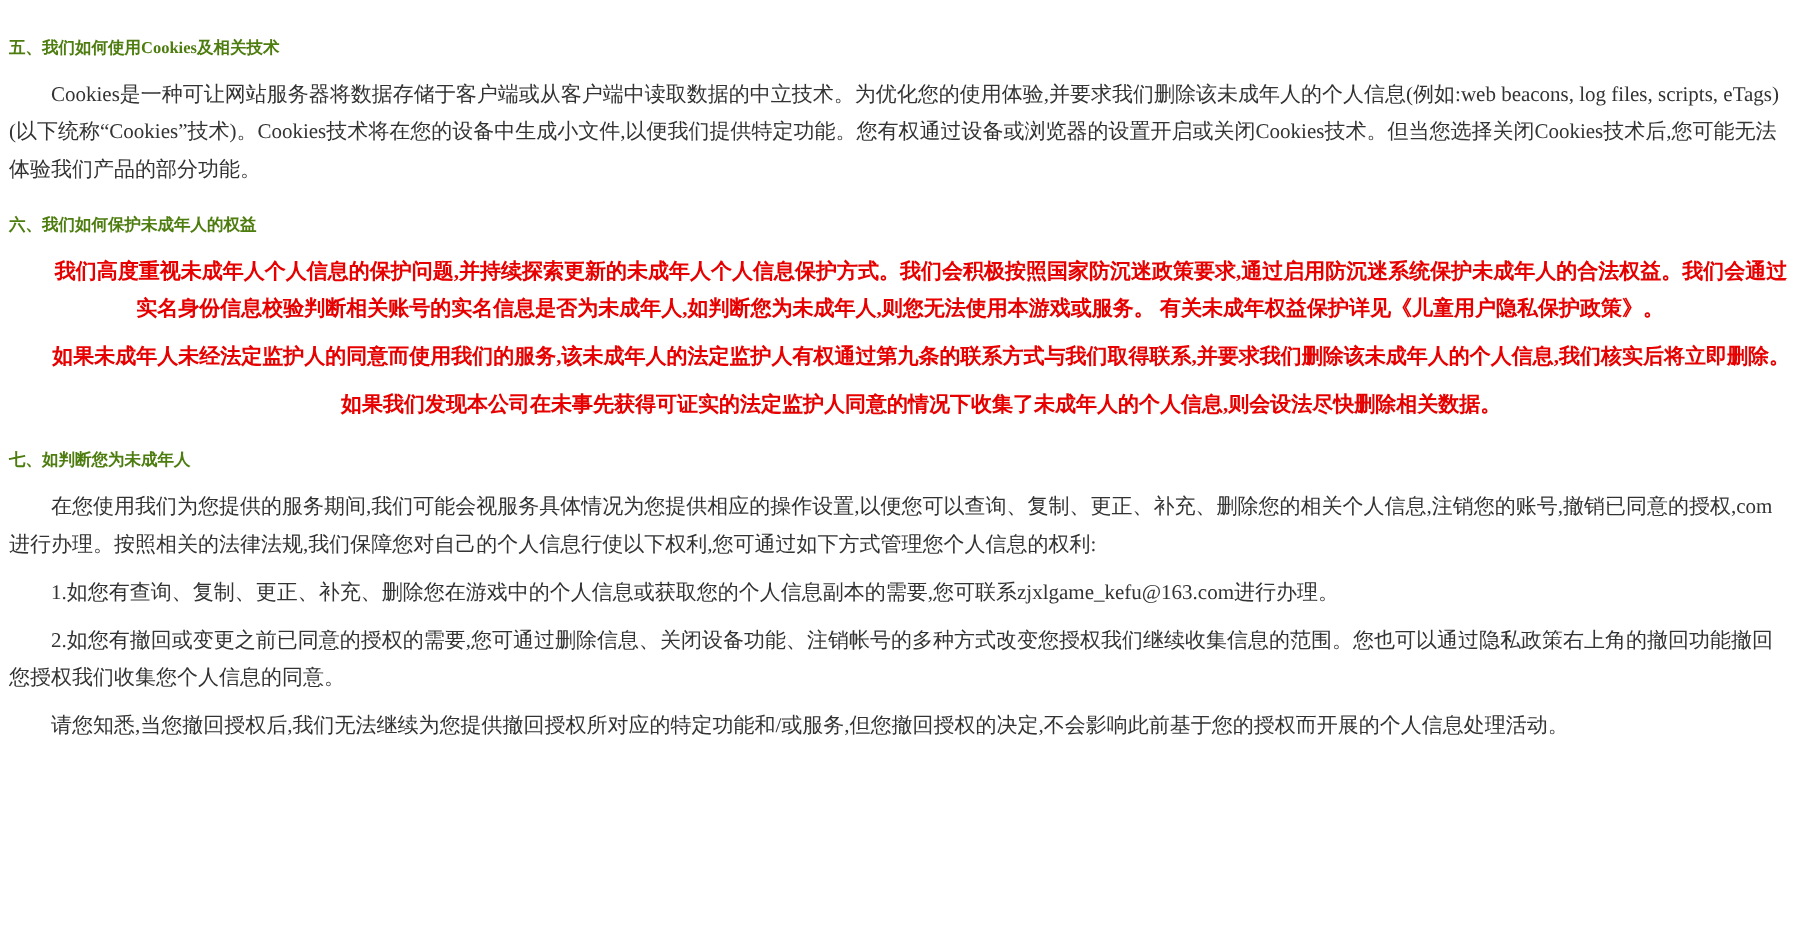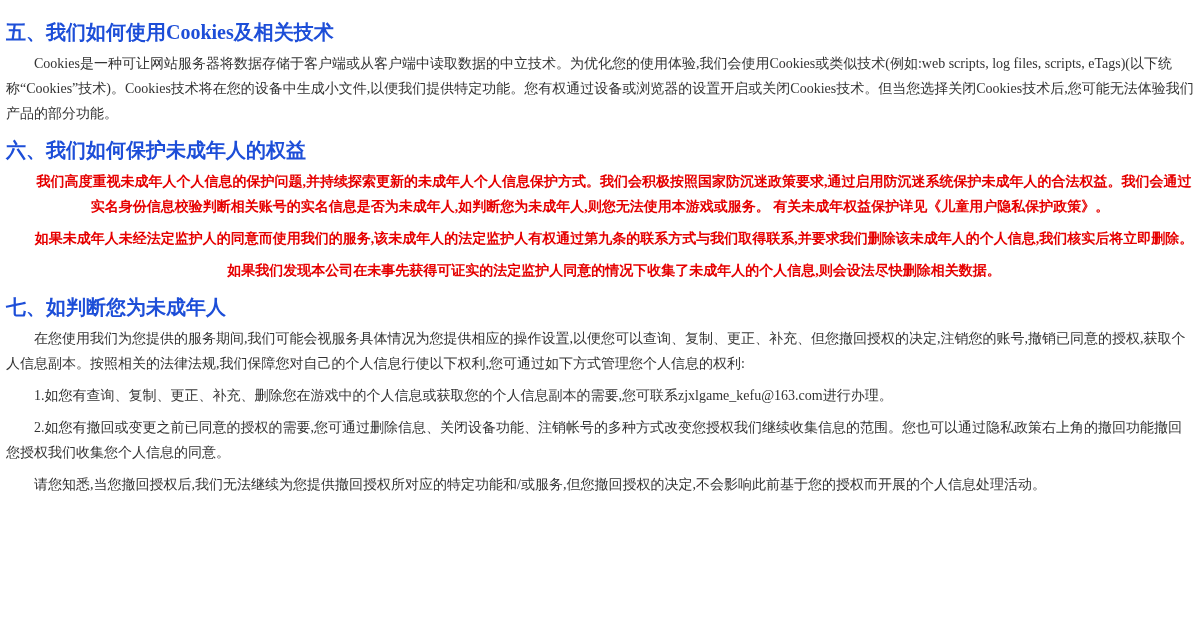--- a/index.html
+++ b/index.html
@@ -23,23 +23,23 @@
   .list-row {
     padding-left: 30px;
     line-height: 25px;
     color: #333333;
   }
   .list-row .num {
     display: inline-block;
     margin-right: 9px;
   }
   h2.sec-heading {
-    font-size: 20px;
+    font-size: 11px;
     font-weight: bold;
-    color: #1d4ed8;
+    color: #4d7c0f;
     line-height: 24px;
     margin: 12px 0 6px 0;
   }
   p.para {
     margin: 7px 0;
     line-height: 25px;
     text-indent: 2em;
     color: #333333;
   }
   p.para.red {
@@ -54,33 +54,33 @@
   }
 </style>
 </head>
 <body>
 
 <div class="doc">
 
 
   <h2 class="sec-heading">五、我们如何使用Cookies及相关技术</h2>
 
-  <p class="para">Cookies是一种可让网站服务器将数据存储于客户端或从客户端中读取数据的中立技术。为优化您的使用体验,我们会使用Cookies或类似技术(例如:web scripts, log files, scripts, eTags)(以下统称“Cookies”技术)。Cookies技术将在您的设备中生成小文件,以便我们提供特定功能。您有权通过设备或浏览器的设置开启或关闭Cookies技术。但当您选择关闭Cookies技术后,您可能无法体验我们产品的部分功能。</p>
+  <p class="para">Cookies是一种可让网站服务器将数据存储于客户端或从客户端中读取数据的中立技术。为优化您的使用体验,并要求我们删除该未成年人的个人信息(例如:web beacons, log files, scripts, eTags)(以下统称“Cookies”技术)。Cookies技术将在您的设备中生成小文件,以便我们提供特定功能。您有权通过设备或浏览器的设置开启或关闭Cookies技术。但当您选择关闭Cookies技术后,您可能无法体验我们产品的部分功能。</p>
 
   <h2 class="sec-heading">六、我们如何保护未成年人的权益</h2>
 
   <p class="para red"><span>我们高度重视未成年人个人信息的保护问题,并持续探索更新的未成年人个人信息保护方式。我们会积极按照国家防沉迷政策要求,通过启用防沉迷系统保护未成年人的合法权益。我们会通过实名身份信息校验判断相关账号的实名信息是否为未成年人,如判断您为未成年人,则您无法使用本游戏或服务。 有关未成年权益保护详见</span><span class="policy-link">《儿童用户隐私保护政策》</span><span>。</span></p>
 
   <p class="para red">如果未成年人未经法定监护人的同意而使用我们的服务,该未成年人的法定监护人有权通过第九条的联系方式与我们取得联系,并要求我们删除该未成年人的个人信息,我们核实后将立即删除。</p>
 
   <p class="para red">如果我们发现本公司在未事先获得可证实的法定监护人同意的情况下收集了未成年人的个人信息,则会设法尽快删除相关数据。</p>
 
   <h2 class="sec-heading">七、如判断您为未成年人</h2>
 
-  <p class="para">在您使用我们为您提供的服务期间,我们可能会视服务具体情况为您提供相应的操作设置,以便您可以查询、复制、更正、补充、但您撤回授权的决定,注销您的账号,撤销已同意的授权,获取个人信息副本。按照相关的法律法规,我们保障您对自己的个人信息行使以下权利,您可通过如下方式管理您个人信息的权利:</p>
+  <p class="para">在您使用我们为您提供的服务期间,我们可能会视服务具体情况为您提供相应的操作设置,以便您可以查询、复制、更正、补充、删除您的相关个人信息,注销您的账号,撤销已同意的授权,com进行办理。按照相关的法律法规,我们保障您对自己的个人信息行使以下权利,您可通过如下方式管理您个人信息的权利:</p>
 
   <p class="para">1.如您有查询、复制、更正、补充、删除您在游戏中的个人信息或获取您的个人信息副本的需要,您可联系zjxlgame_kefu@163.com进行办理。</p>
 
   <p class="para">2.如您有撤回或变更之前已同意的授权的需要,您可通过删除信息、关闭设备功能、注销帐号的多种方式改变您授权我们继续收集信息的范围。您也可以通过隐私政策右上角的撤回功能撤回您授权我们收集您个人信息的同意。</p>
 
   <p class="para">请您知悉,当您撤回授权后,我们无法继续为您提供撤回授权所对应的特定功能和/或服务,但您撤回授权的决定,不会影响此前基于您的授权而开展的个人信息处理活动。</p>
 
 
 </div>
 

